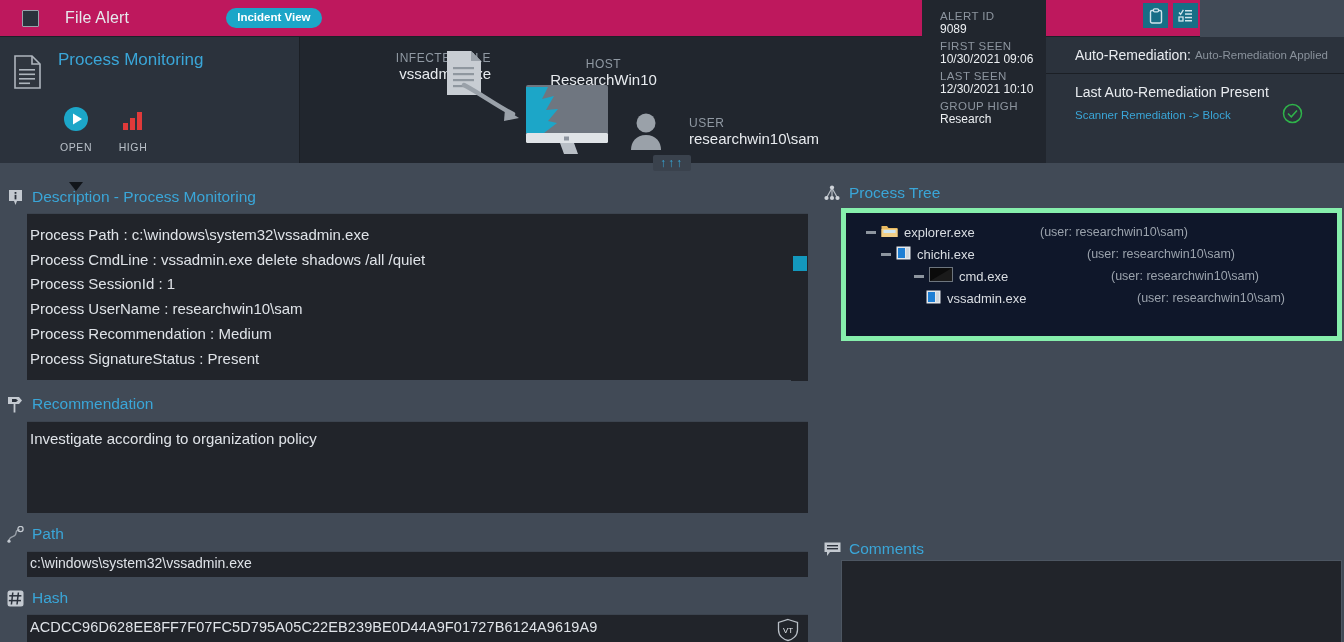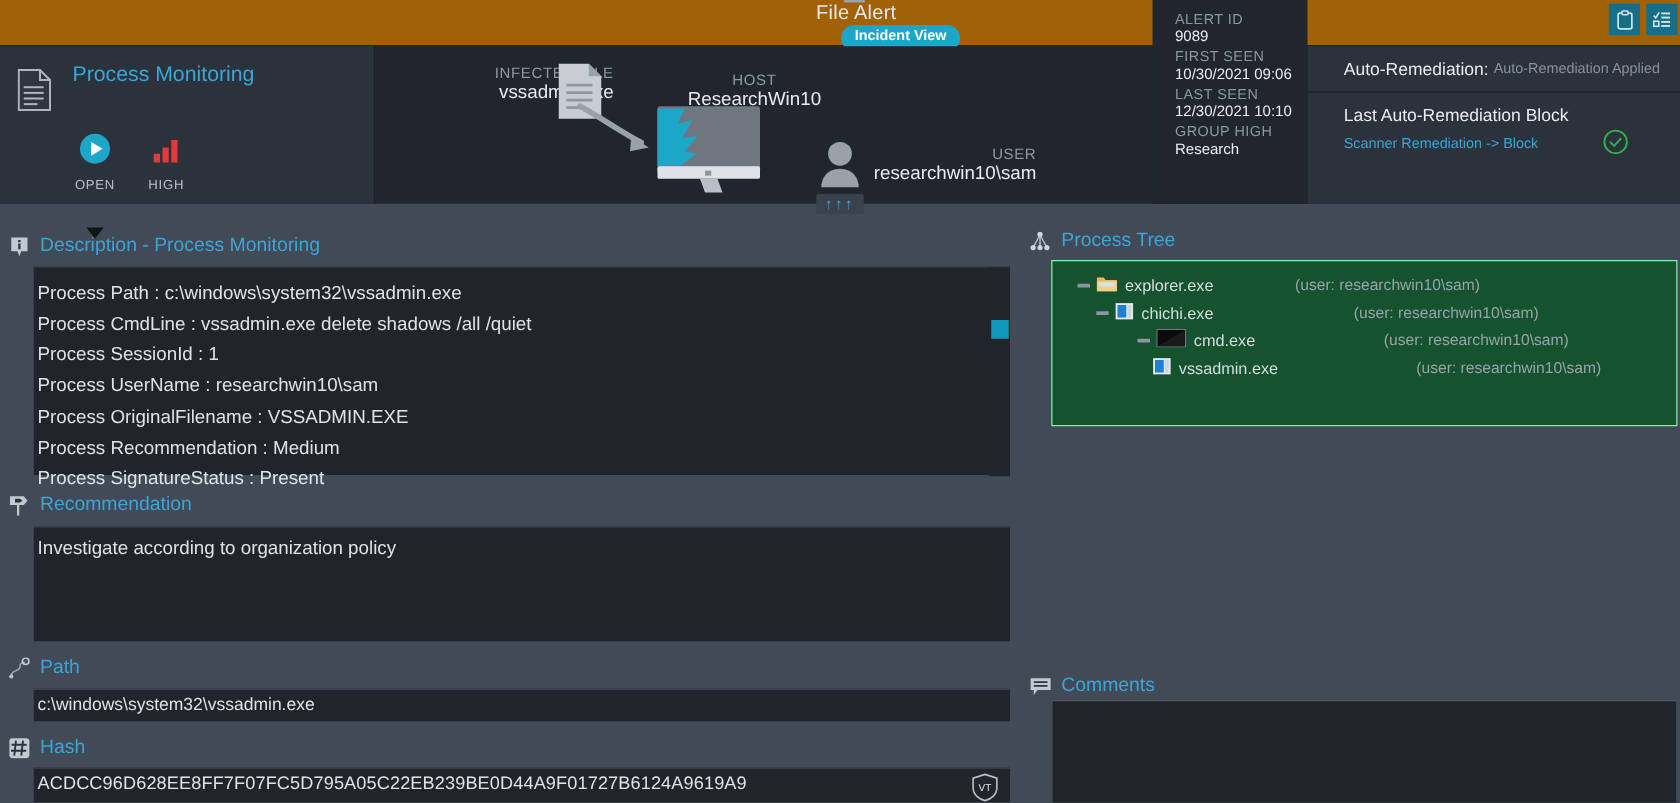--- a/index.html
+++ b/index.html
@@ -7,24 +7,24 @@
     width: 1344px; height: 642px;
     background: #414a56;
     font-family: "Liberation Sans", sans-serif;
     color: #d7dbe0;
     overflow: hidden;
   }
   .app { position: relative; width: 1344px; height: 642px; }
 
   
   .topbar {
-    position: absolute; left: 0; top: 0; width: 1344px; height: 37px;
-    background: #a16207;
+    position: absolute; left: 0; top: 0; width: 1200px; height: 37px;
+    background: #be185d;
     border-bottom: 1px solid #1d2128;
-    display: flex; align-items: center; flex-direction: column;
+    display: flex; align-items: center;
   }
   .tb-check {
     width: 17px; height: 17px; margin-left: 22px;
     border: 1.5px solid #9aa3ad; background: #2b323c; border-radius: 1px;
   }
   .tb-title {
     margin-left: 26px; font-size: 16px; color: #e6e9ed; letter-spacing: .2px;
   }
   .tb-pill {
     margin-left: 97px;
@@ -65,21 +65,21 @@
 
   
   .hb-mid { position: absolute; left: 301px; top: 0; width: 744px; height: 126px; }
   .lbl-sm { font-size: 12px; color: #9099a3; letter-spacing: .5px; }
   .lbl-lg { font-size: 15px; color: #e8ebef; }
   .infected { position: absolute; left: 45px; top: 14px; text-align: right; width: 145px; }
   .file-glyph { position: absolute; left: 145px; top: 13px; }
   .arrow-svg { position: absolute; left: 160px; top: 45px; }
   .hostblk { position: absolute; left: 205px; top: 20px; width: 195px; text-align: center; }
   .monitor { position: absolute; left: 223px; top: 46px; }
-  .userblk { position: absolute; left: 354px; top: 75px; display: flex; align-items: center; gap: 10px; text-align: right; }
+  .userblk { position: absolute; left: 328px; top: 75px; display: flex; align-items: center; gap: 26px; }
   .arrows-badge {
     position: absolute; left: 352px; top: 118px;
     background: #3a424d; padding: 2px 7px; border-radius: 2px;
     font-size: 12px; color: #35a8d8; letter-spacing: 2px; line-height: 1;
   }
 
   
   .hb-meta {
     position: absolute; left: 1045px; top: 0; width: 299px; height: 126px;
     background: #2b323c; border-left: 1px solid #1b1f25;
@@ -132,21 +132,21 @@
   .hash-hdr { position: absolute; left: 6px; top: 426px; }
   .hash-box { position: absolute; left: 27px; top: 451px; width: 781px; height: 28px; padding: 4px 0 0 3px; }
   .hash-txt { font-size: 14.5px; color: #dfe3e8; letter-spacing: .1px; }
   .vt-badge { position: absolute; right: 8px; top: 3px; }
 
   
   .col-r { position: absolute; left: 815px; top: 0; width: 529px; height: 479px; }
   .pt-hdr { position: absolute; left: 8px; top: 21px; }
   .pt-box {
     position: absolute; left: 26px; top: 45px; width: 501px; height: 133px;
-    background: #14532d; border: 1px solid #86efac; padding: 8px 0 0 0;
+    background: #0f172a; border: 5px solid #86efac; padding: 8px 0 0 0;
   }
   .pt-row { display: flex; align-items: center; height: 22px; font-size: 13px; }
   .pt-dash { width: 10px; height: 3px; background: #8d959f; flex: none; margin-right: 5px; }
   .pt-name { color: #d9dde2; }
   .pt-user { color: #9aa2ac; font-size: 12.5px; position: absolute; }
 
   .cm-hdr { position: absolute; left: 8px; top: 377px; }
   .cm-box {
     position: absolute; left: 26px; top: 397px; width: 501px; height: 203px;
     background: #21242a; border: 1px solid #4d5662;
@@ -282,21 +282,21 @@
         <div class="meta-k">LAST SEEN</div>
         <div class="meta-v">12/30/2021 10:10</div>
         <div class="meta-k">GROUP HIGH</div>
         <div class="meta-v">Research</div>
       </div>
 
       <div class="rem-top">
         <b>Auto-Remediation:</b>
         <span>Auto-Remediation Applied</span>
       </div>
-      <div class="rem-ttl">Last Auto-Remediation Block</div>
+      <div class="rem-ttl">Last Auto-Remediation Present</div>
       <div class="rem-act">Scanner Remediation -&gt; Block</div>
       <div class="rem-ok">
         <svg width="21" height="21" viewBox="0 0 21 21">
           <circle cx="10.5" cy="10.5" r="9" fill="none" stroke="#2fb34a" stroke-width="1.5"></circle>
           <path d="M6 10.5 L9.3 13.8 L15 7.5" fill="none" stroke="#2fb34a" stroke-width="1.5"></path>
         </svg>
       </div>
     </div>
   </div>
 
@@ -312,21 +312,20 @@
               <rect x="6.6" y="5.8" width="1.8" height="4.6" fill="#2b323c"></rect>
             </svg>
         </span>
         <span class="sec-ttl">Description - Process Monitoring</span>
       </div>
       <div class="field desc-box">
         <div class="desc-line">Process Path : c:\windows\system32\vssadmin.exe</div>
         <div class="desc-line">Process CmdLine : vssadmin.exe  delete shadows /all /quiet</div>
         <div class="desc-line">Process SessionId : 1</div>
         <div class="desc-line">Process UserName : researchwin10\sam</div>
-        <div class="desc-line">Process OriginalFilename : VSSADMIN.EXE</div>
         <div class="desc-line">Process Recommendation : Medium</div>
         <div class="desc-line">Process SignatureStatus : Present</div>
         <div class="desc-scroll">
           <div class="desc-thumb"></div>
         </div>
       </div>
 
       <div class="sec-hdr rec-hdr">
         <span class="sec-ico">
           <svg width="16" height="17" viewBox="0 0 16 17">

